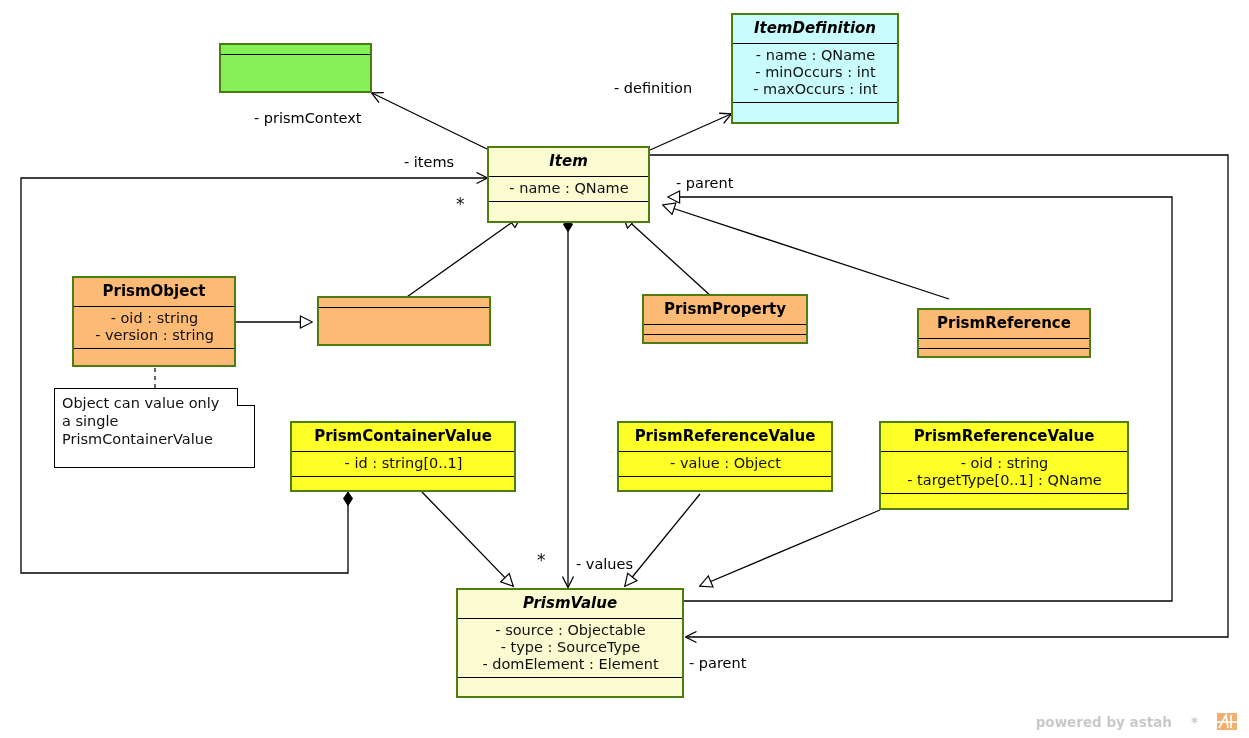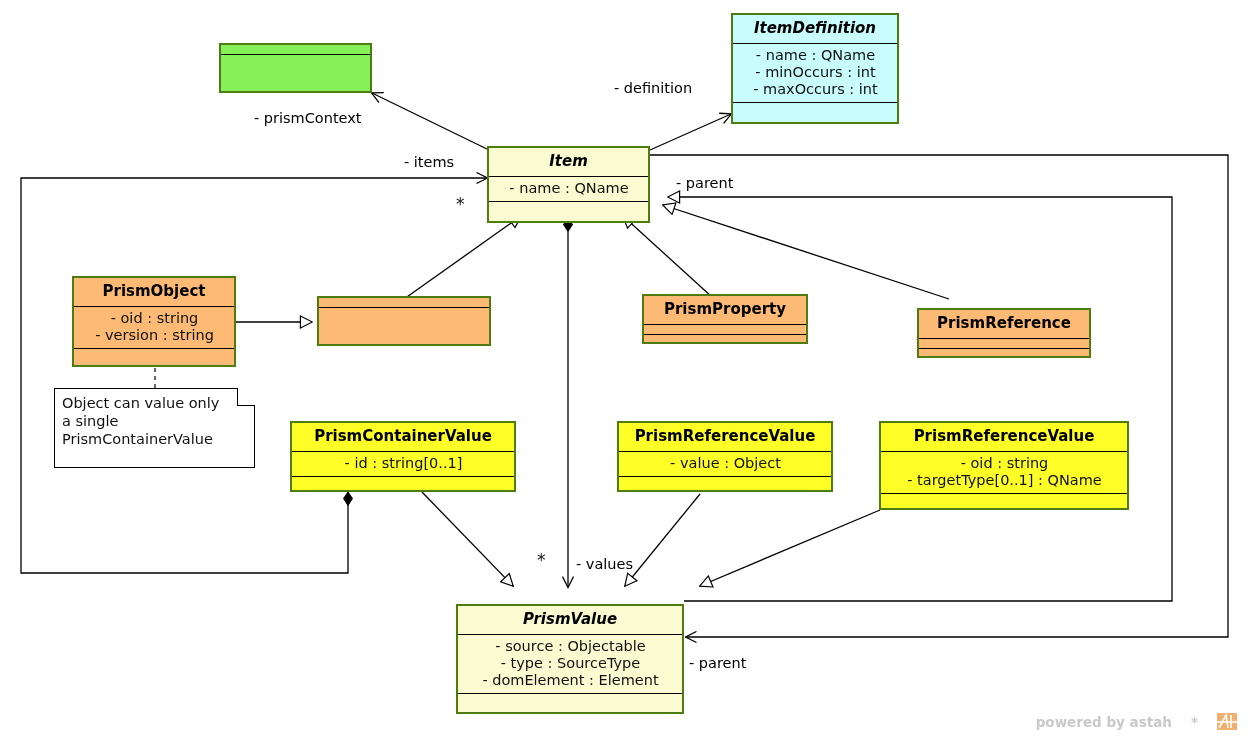--- a/index.html
+++ b/index.html
@@ -156,21 +156,21 @@
 
   <div class="uml c-yellow" style="left:879px;top:421px;width:250px;height:89px;">
     <div class="name">PrismReferenceValue</div>
     <div class="attrs">
       <div>- oid : string</div>
       <div>- targetType[0..1] : QName</div>
     </div>
     <div class="ops"></div>
   </div>
 
-  <div class="uml c-cream" style="left:456px;top:588px;width:228px;height:110px;margin-top:16px;">
+  <div class="uml c-cream" style="left:456px;top:588px;width:228px;height:110px;">
     <div class="name abstract">PrismValue</div>
     <div class="attrs">
       <div>- source : Objectable</div>
       <div>- type : SourceType</div>
       <div>- domElement : Element</div>
     </div>
     <div class="ops"></div>
   </div>
 
   <div class="note" style="left:54px;top:388px;width:201px;height:80px;">

